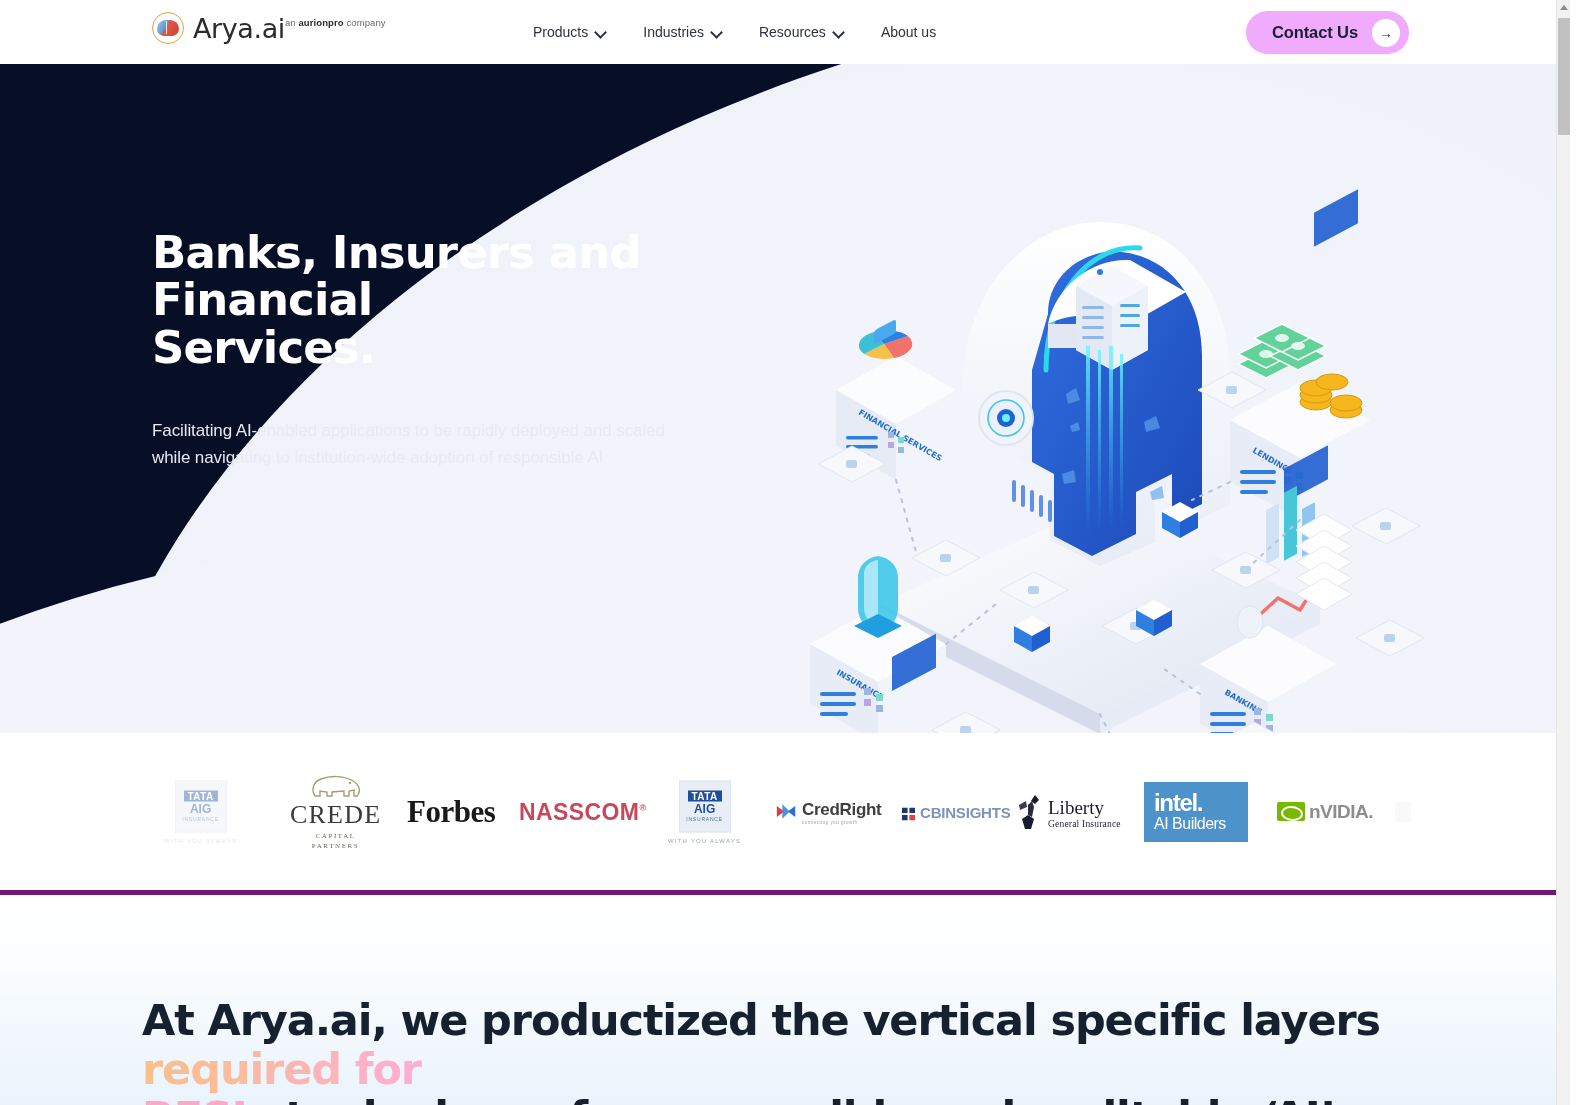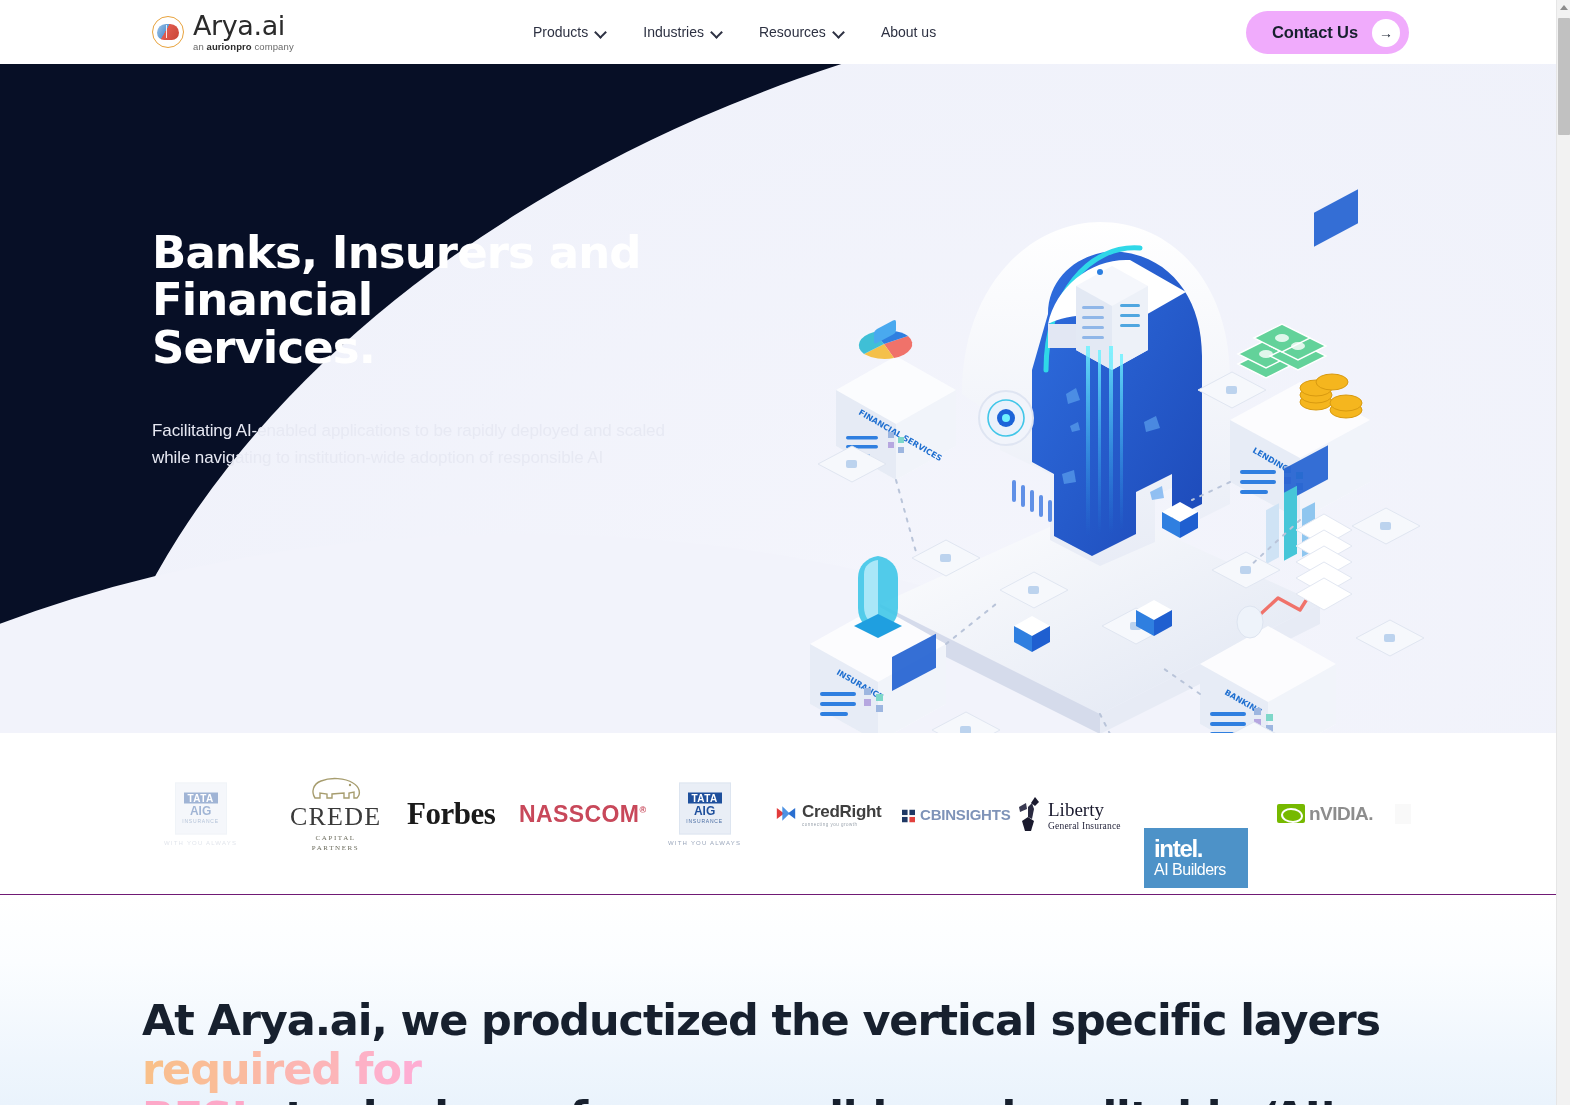--- a/index.html
+++ b/index.html
@@ -27,21 +27,21 @@
   }
   .logo-mark .brain {
     width:22px; height:16px; border-radius:11px 11px 9px 9px;
     background:linear-gradient(120deg,#9fc4e8 0%,#5f9ad4 40%,#e05b4f 41%,#c94434 100%);
     position:relative;
   }
   .logo-mark .brain:after{
     content:""; position:absolute; left:9px; top:1px; width:1.4px; height:13px;
     background:rgba(255,255,255,.85);
   }
-  .logo-text { display:flex; flex-direction:column; line-height:1; }
+  .logo-text { display:flex; flex-direction:row; line-height:1; }
   .logo-name {
     font-size:27px; letter-spacing:-0.4px; color:#2b2b2b; font-weight:400;
     font-family:"DejaVu Sans", sans-serif;
   }
   .logo-tag {
     font-size:9.5px; color:#6a6a6a; margin-top:3px; letter-spacing:0.1px;
   }
   .logo-tag b { color:#2b2b2b; font-weight:700; }
 
   .nav { position:absolute; left:533px; top:0; height:64px; display:flex; align-items:center; gap:36px; }
@@ -96,21 +96,21 @@
     letter-spacing:-0.1px; max-width:620px;
   }
 
   
   .illus { position:absolute; left:800px; top:110px; width:630px; height:600px; z-index:4; }
   .illus svg { width:100%; height:100%; display:block; }
 
   
   .logostrip {
     position:absolute; top:733px; left:0; width:1570px; height:162px;
-    background:#ffffff; border-bottom:1px solid #701a75;
+    background:#ffffff; border-bottom:5px solid #701a75;
     display:flex; align-items:center;
   }
   .logos { position:relative; width:100%; height:100%; }
   .logo-cell {
     position:absolute; top:50%; transform:translateY(-50%);
     display:flex; align-items:center; justify-content:center;
   }
   .tata {
     width:52px; height:52px; background:#e9eef6; border:1px solid #dde5f0;
     display:flex; flex-direction:column; align-items:center; justify-content:center; gap:1px;
@@ -598,21 +598,21 @@
             <path d="M15 6 L19 0 L23 5 L19 9 Z" fill="#1a1a2e"></path>
             <path d="M3 10 L10 6 L11 12 L4 15 Z" fill="#3a3a52"></path>
           </svg>
           <div class="lib-txt">
             <div class="lib-t1">Liberty</div>
             <div class="lib-t2">General Insurance</div>
           </div>
         </div>
       </div>
 
-      <div class="logo-cell" style="left:1144px;margin-top:44px;">
+      <div class="logo-cell" style="left:1144px;">
         <div class="intel">
           <div class="intel-1">intel.</div>
           <div class="intel-2">AI Builders</div>
         </div>
       </div>
 
       <div class="logo-cell" style="left:1277px;">
         <div class="nvidia">
           <span class="nv-eye"></span>
           <span class="nv-text">nVIDIA.</span>

